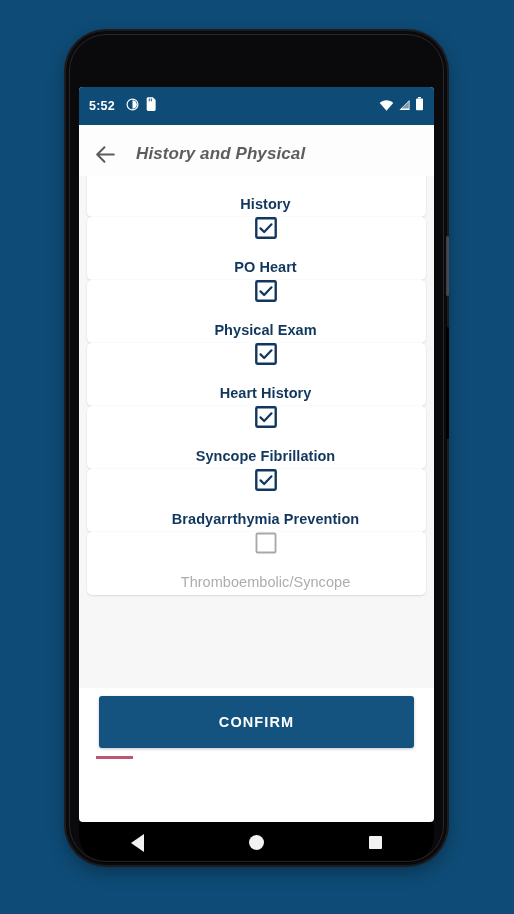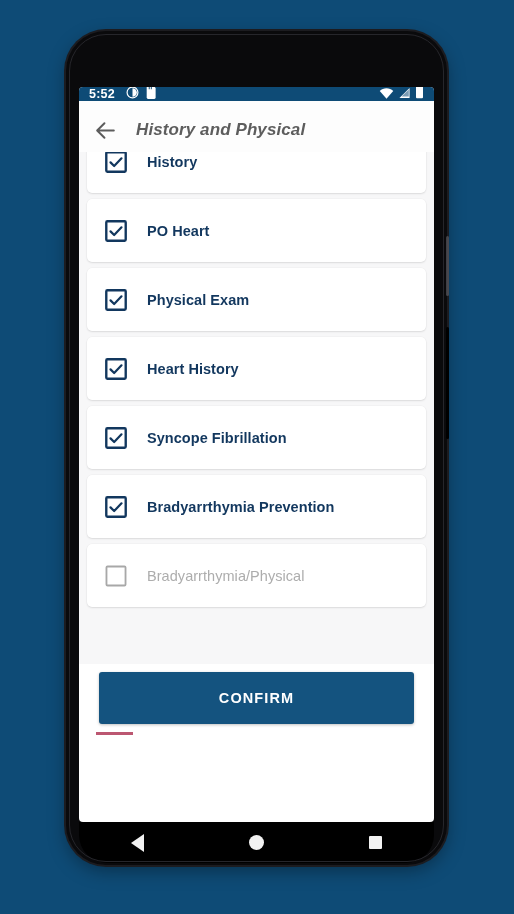--- a/index.html
+++ b/index.html
@@ -64,21 +64,21 @@
     top: 56px;
     width: 355px;
     height: 735px;
     background: #ffffff;
     overflow: hidden;
     border-radius: 4px;
   }
 
   
   #status-bar {
-    height: 14px;
+    height: 38px;
     background: #0e4b76;
     display: flex;
     align-items: center;
     padding: 0 10px;
     color: #fff;
   }
   #status-time {
     font-size: 12.5px;
     font-weight: 600;
     letter-spacing: .2px;
@@ -110,27 +110,27 @@
     overflow: hidden;
     padding: 0 8px;
     position: relative;
     margin-top: -7px;
   }
   .checklist-inner { margin-top: -22px; }
 
   .list-card {
     background: #fff;
     border-radius: 5px;
-    margin-bottom: 6px;
     height: 63px;
     display: flex;
     align-items: center;
     padding-left: 18px;
     gap: 20px;
     box-shadow: 0 1px 2px rgba(0,0,0,.10), 0 0 0 .5px rgba(0,0,0,.03);
+    flex-direction: column;
   }
 
   .cbx { width: 22px; height: 22px; flex: none; position: relative; }
   .cbx svg { display: block; }
 
   .item-label {
     font-size: 14.5px;
     font-weight: bold;
     letter-spacing: .05px;
     white-space: pre;
@@ -309,21 +309,21 @@
               </svg>
             </span>
             <span class="item-label">Bradyarrthymia Prevention</span>
           </div>
           <div class="list-card unchecked">
             <span class="cbx">
               <svg width="22" height="22" viewBox="0 0 24 24">
                 <rect x="1.6" y="1.6" width="20.8" height="20.8" rx="1.2" fill="none" stroke="#a8a8a8" stroke-width="2"></rect>
               </svg>
             </span>
-            <span class="item-label">Bradyarrthymia/Physical</span>
+            <span class="item-label">Thromboembolic/Syncope</span>
           </div>
         </div>
     </div>
 
     <div id="confirm-bar">
       <button id="confirm-button">CONFIRM</button>
       <div id="pink-artifact"></div>
     </div>
 
   </div>

